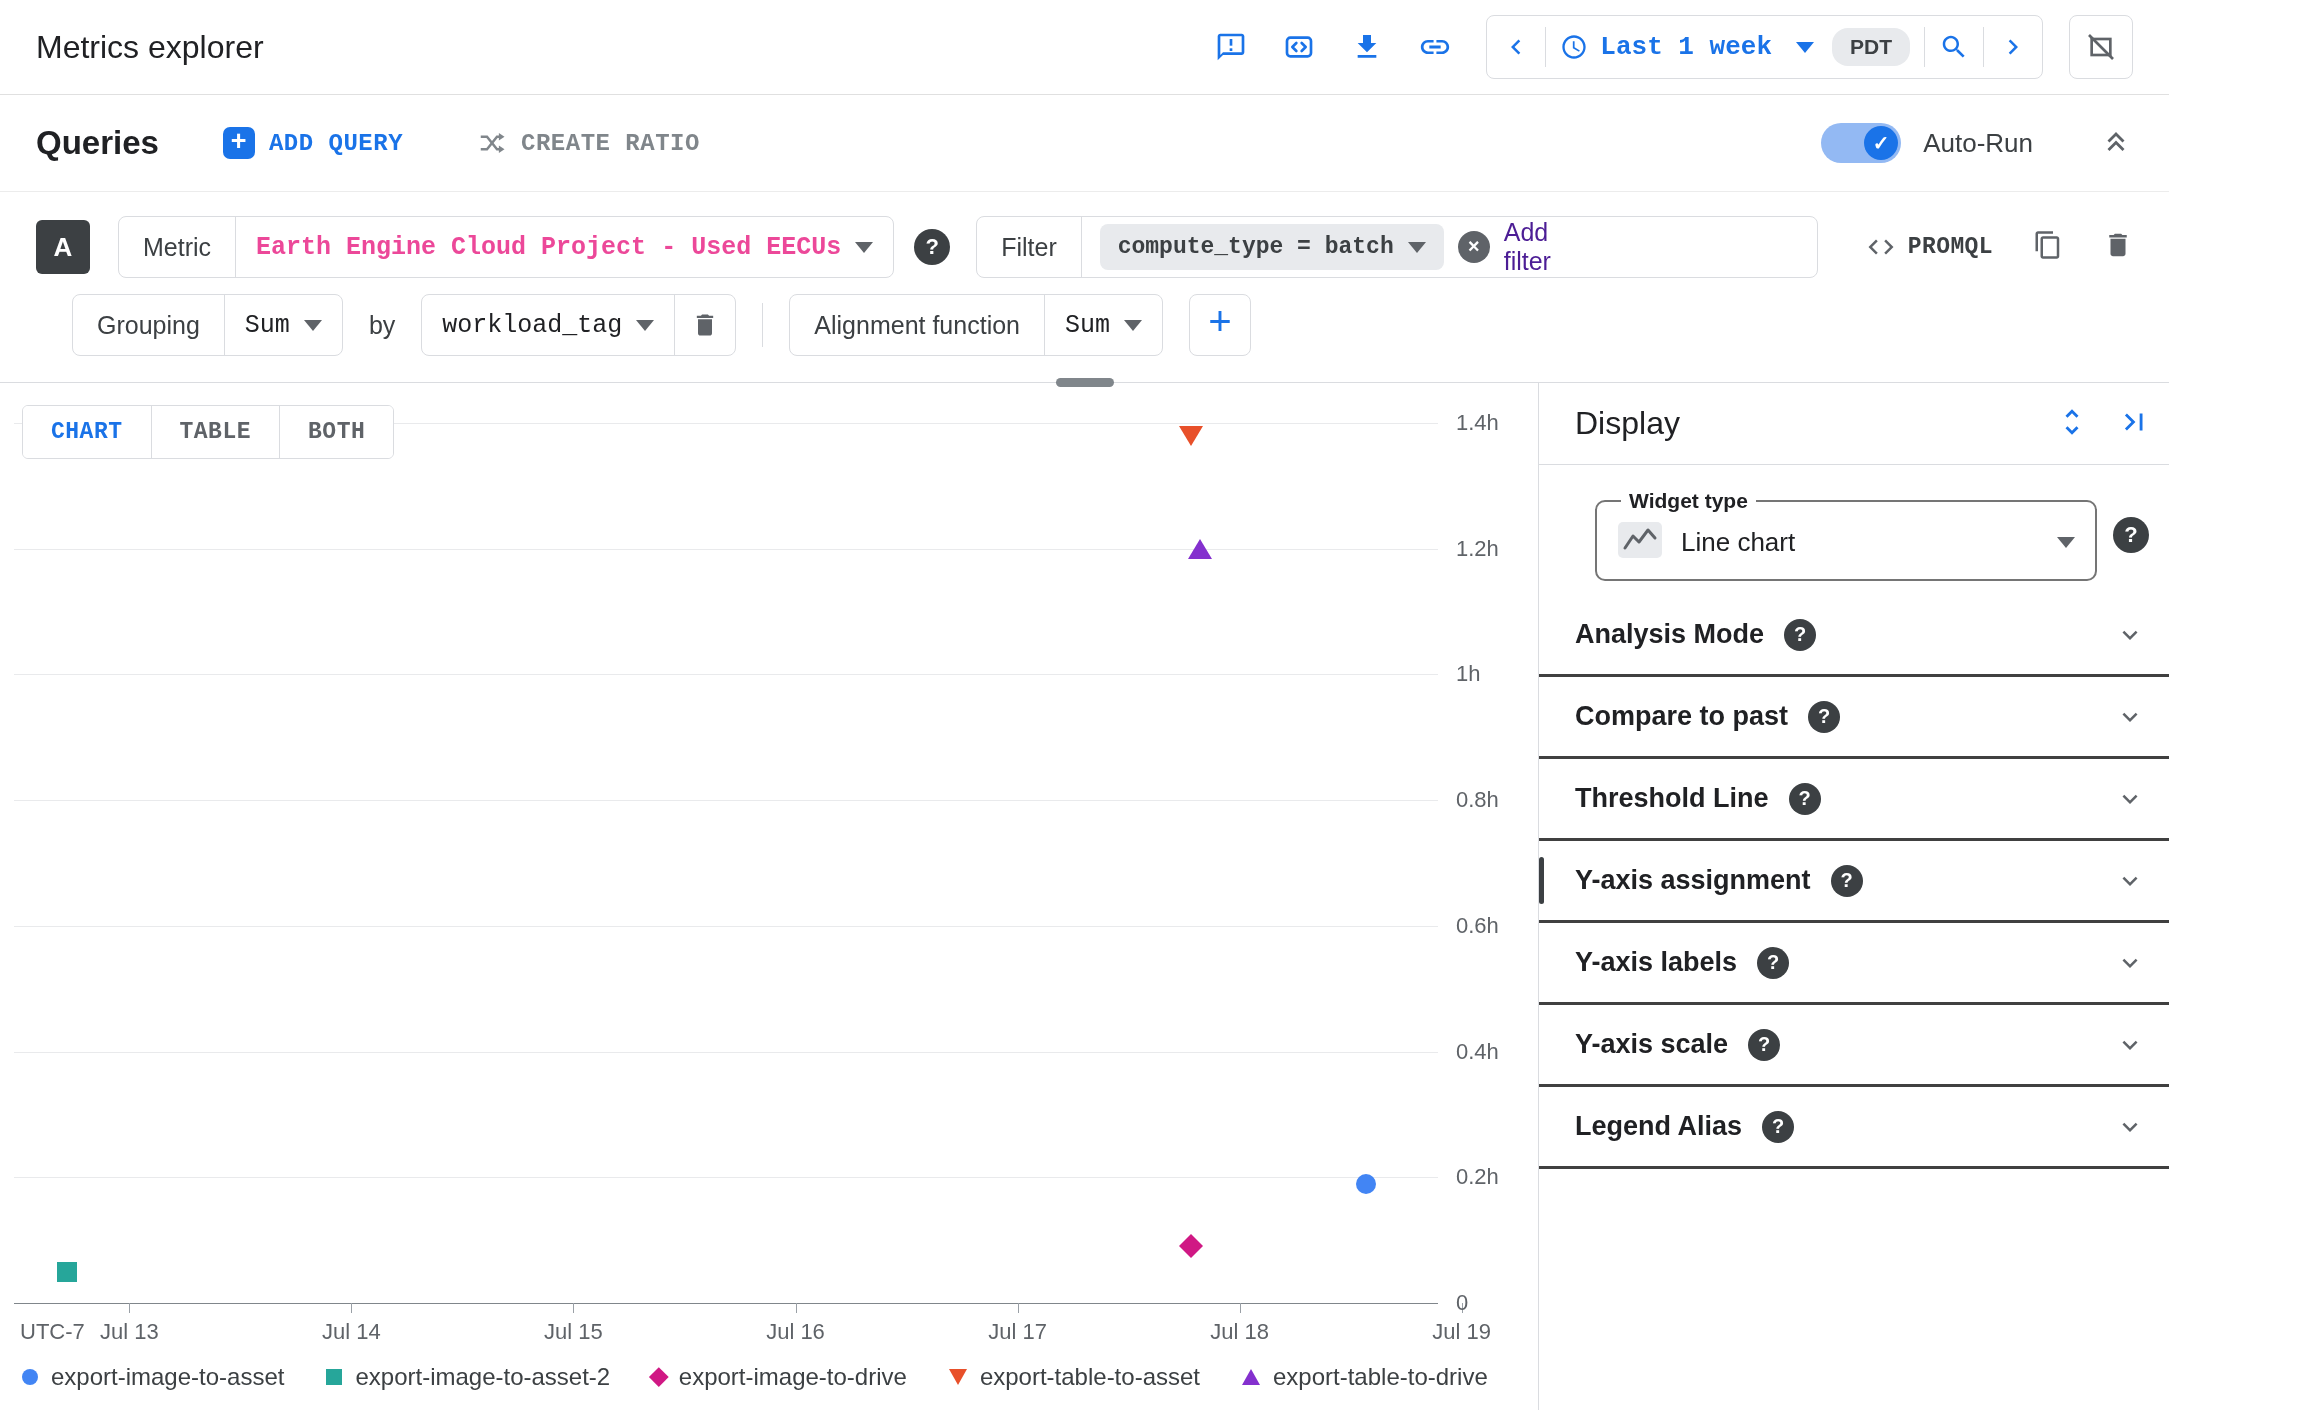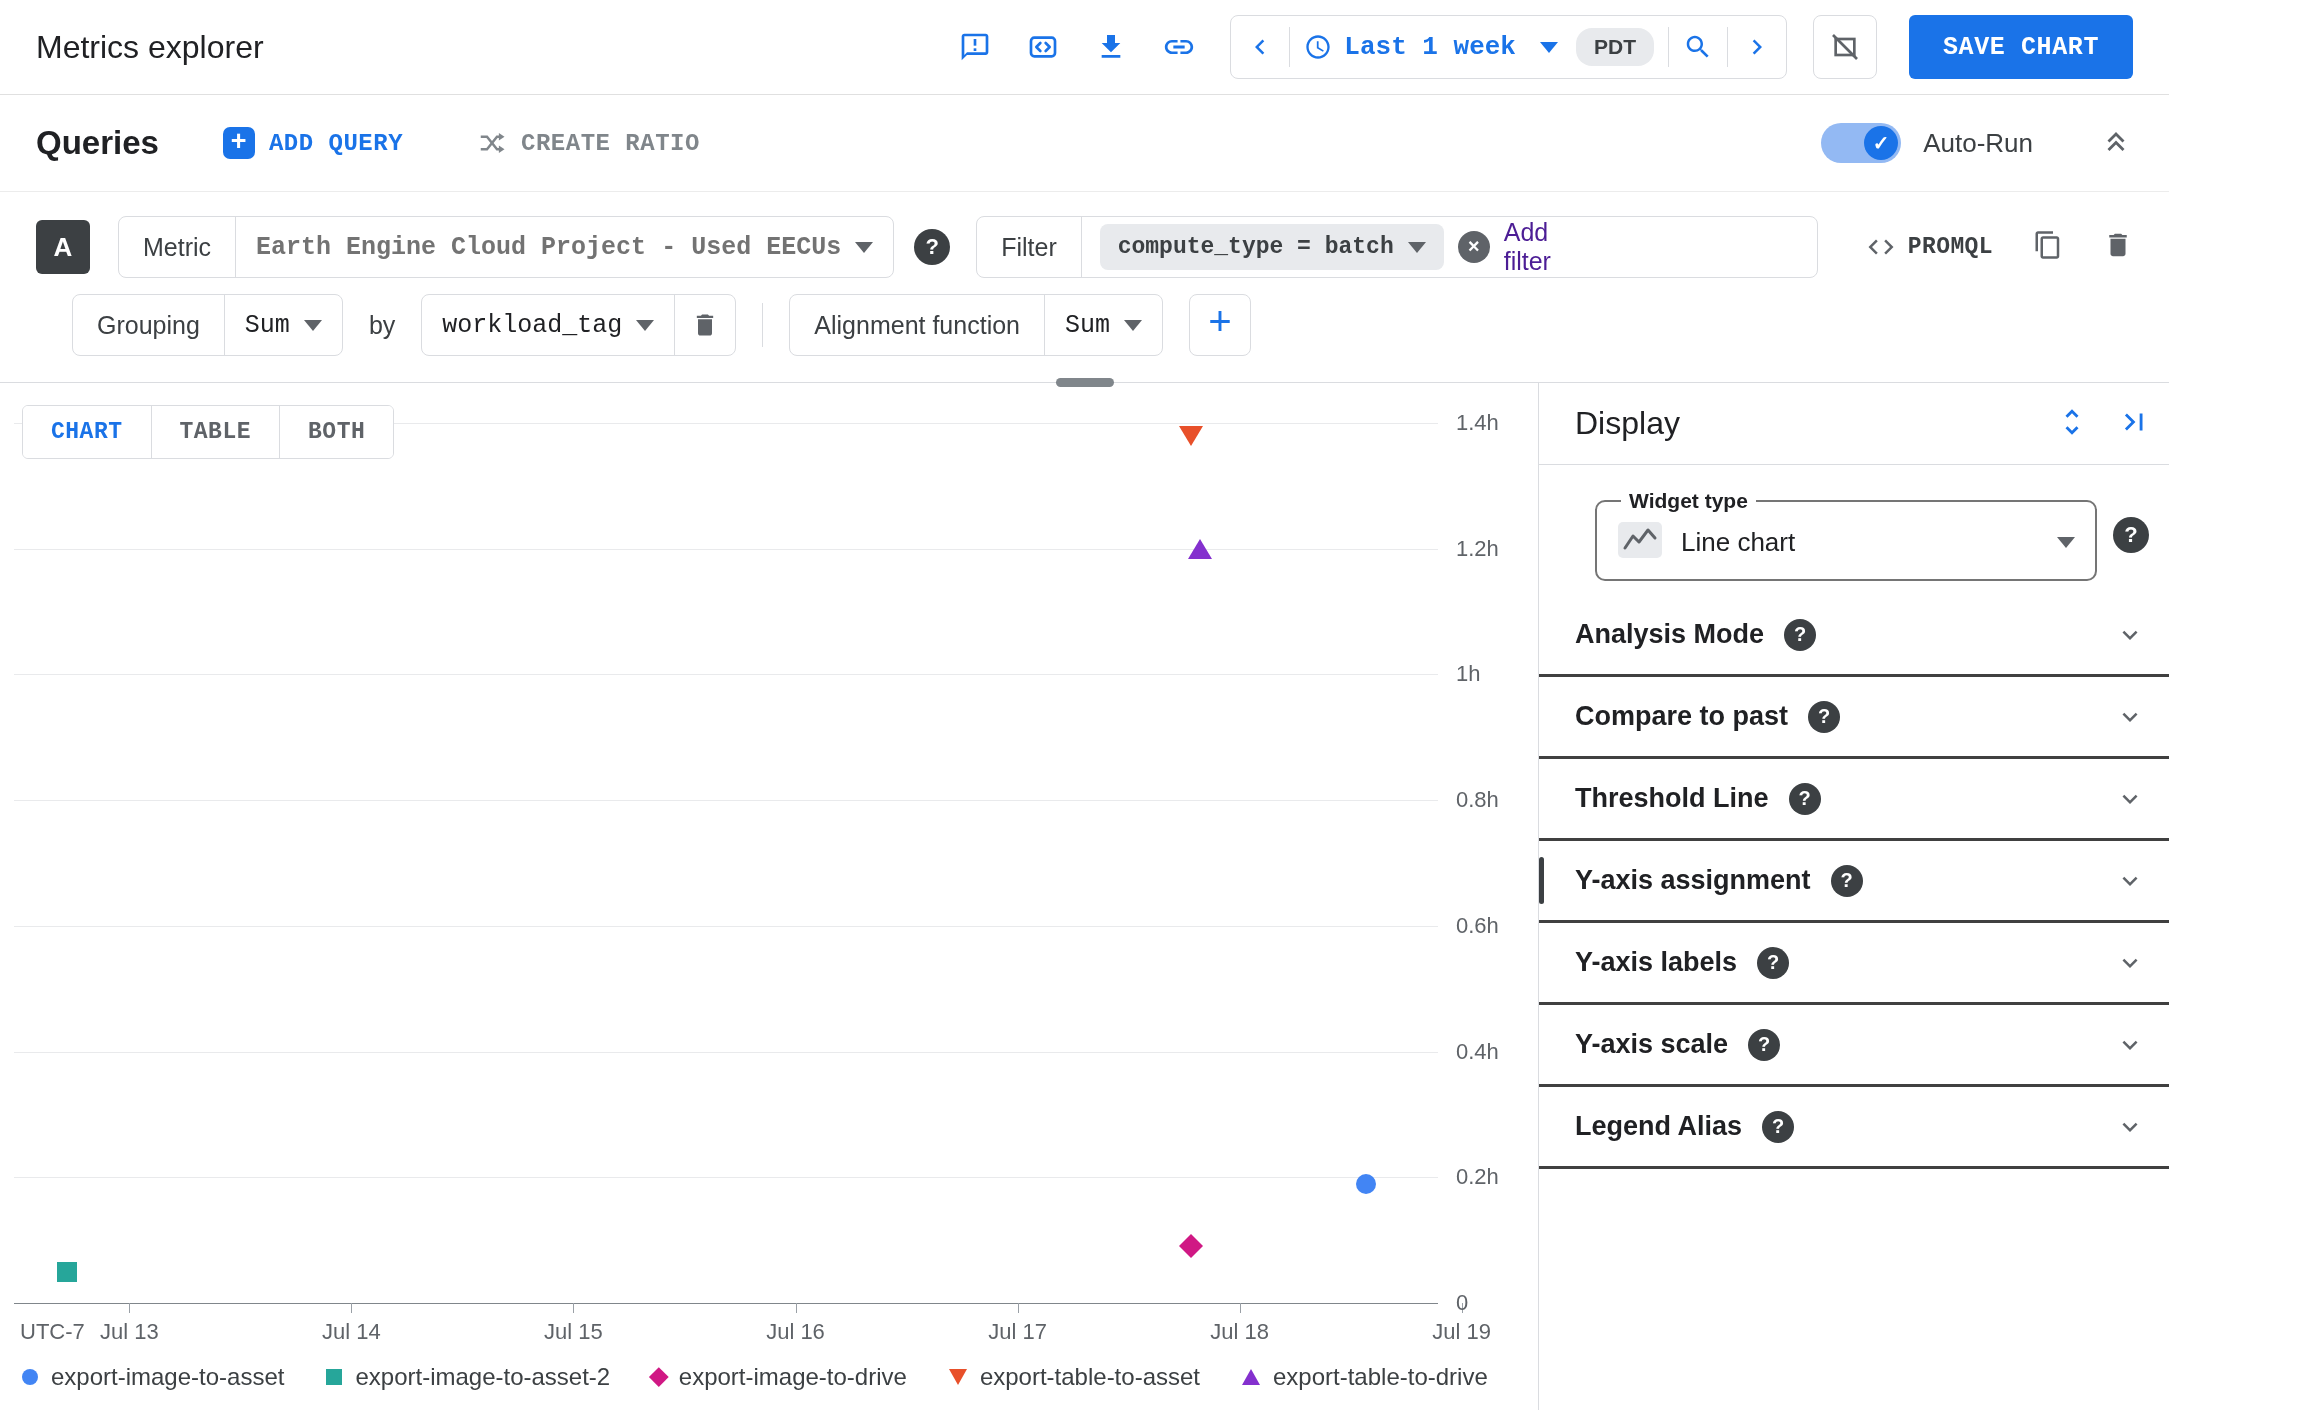--- a/index.html
+++ b/index.html
@@ -37,21 +37,21 @@
 
   
   .builder{padding:24px 36px 26px;border-bottom:1px solid #dadce0;position:relative;flex:none}
   .qrow{display:flex;align-items:center}
   .row2{margin-top:16px;margin-left:36px}
   .letter-badge{width:54px;height:54px;background:#3c4043;color:#fff;border-radius:6px;display:flex;align-items:center;justify-content:center;font-size:26px;font-weight:600;margin-right:28px;flex:none}
   .field-group{display:inline-flex;align-items:center;height:62px;border:1px solid #dadce0;border-radius:8px;background:#fff}
   .fg-label{padding:0 24px;font-size:25px;color:#3c4043;white-space:nowrap}
   .fg-sep{width:1px;align-self:stretch;background:#dadce0}
   .fg-value{display:flex;align-items:center;padding:0 20px;font-size:25px;color:#202124;white-space:nowrap}
-  .metric-value{color:#737373;font-weight:600}
+  .metric-value{color:#ec4899;font-weight:600}
   .caret{width:0;height:0;border-left:9px solid transparent;border-right:9px solid transparent;border-top:11px solid #5f6368;margin-left:14px;flex:none}
   .caret.blue{border-top-color:#1a73e8}
   .help-circle{width:36px;height:36px;border-radius:50%;background:#3c4043;color:#fff;font-size:22px;font-weight:700;display:flex;align-items:center;justify-content:center;flex:none}
   .help-circle.sm{width:32px;height:32px;font-size:20px}
   .m-left{margin-left:20px}
   .filter-group{margin-left:26px}
   .chip{display:flex;align-items:center;height:46px;background:#e8eaed;border-radius:8px;padding:0 18px;font-size:23px;font-weight:600;color:#3c4043;margin-left:18px;white-space:nowrap}
   .chip-x{width:32px;height:32px;border-radius:50%;background:#5f6368;color:#fff;font-size:20px;font-weight:700;display:flex;align-items:center;justify-content:center;margin:0 14px;flex:none}
   .placeholder{color:#4c1d95;font-size:25px;padding-right:220px}
   .promql-btn{display:flex;align-items:center;gap:12px;font-size:23px;font-weight:600;color:#3c4043;letter-spacing:.4px}
@@ -163,21 +163,20 @@
         </button>
       </div>
 
       <button class="square-btn">
         <svg width="32" height="32" viewBox="0 0 24 24">
             <rect x="5" y="6" width="14" height="12" fill="none" stroke="#5f6368" stroke-width="2"></rect>
             <line x1="3" y1="3" x2="21" y2="21" stroke="#5f6368" stroke-width="2"></line>
           </svg>
       </button>
 
-      <button class="save-btn">SAVE CHART</button>
     </div>
   </header>
 
   <div class="queries-bar">
     <h2 class="queries-title">Queries</h2>
     <button class="text-btn add-query">
       <span class="plus-badge">+</span>
       <span>ADD QUERY</span>
     </button>
     <button class="text-btn create-ratio">

